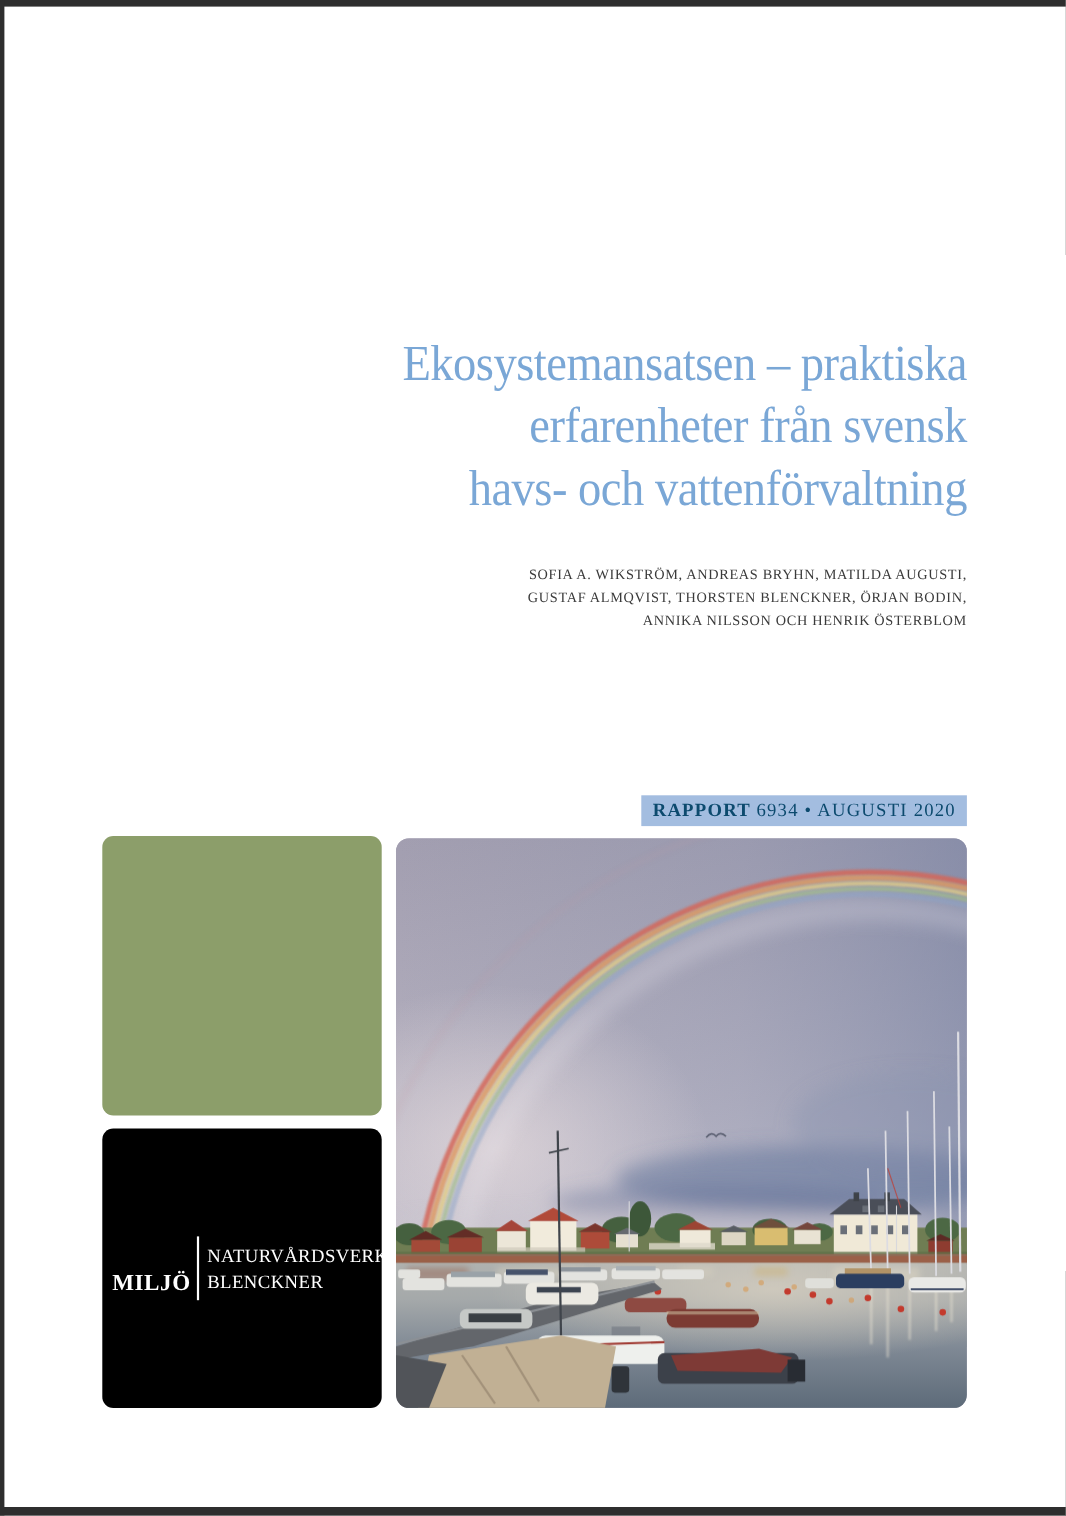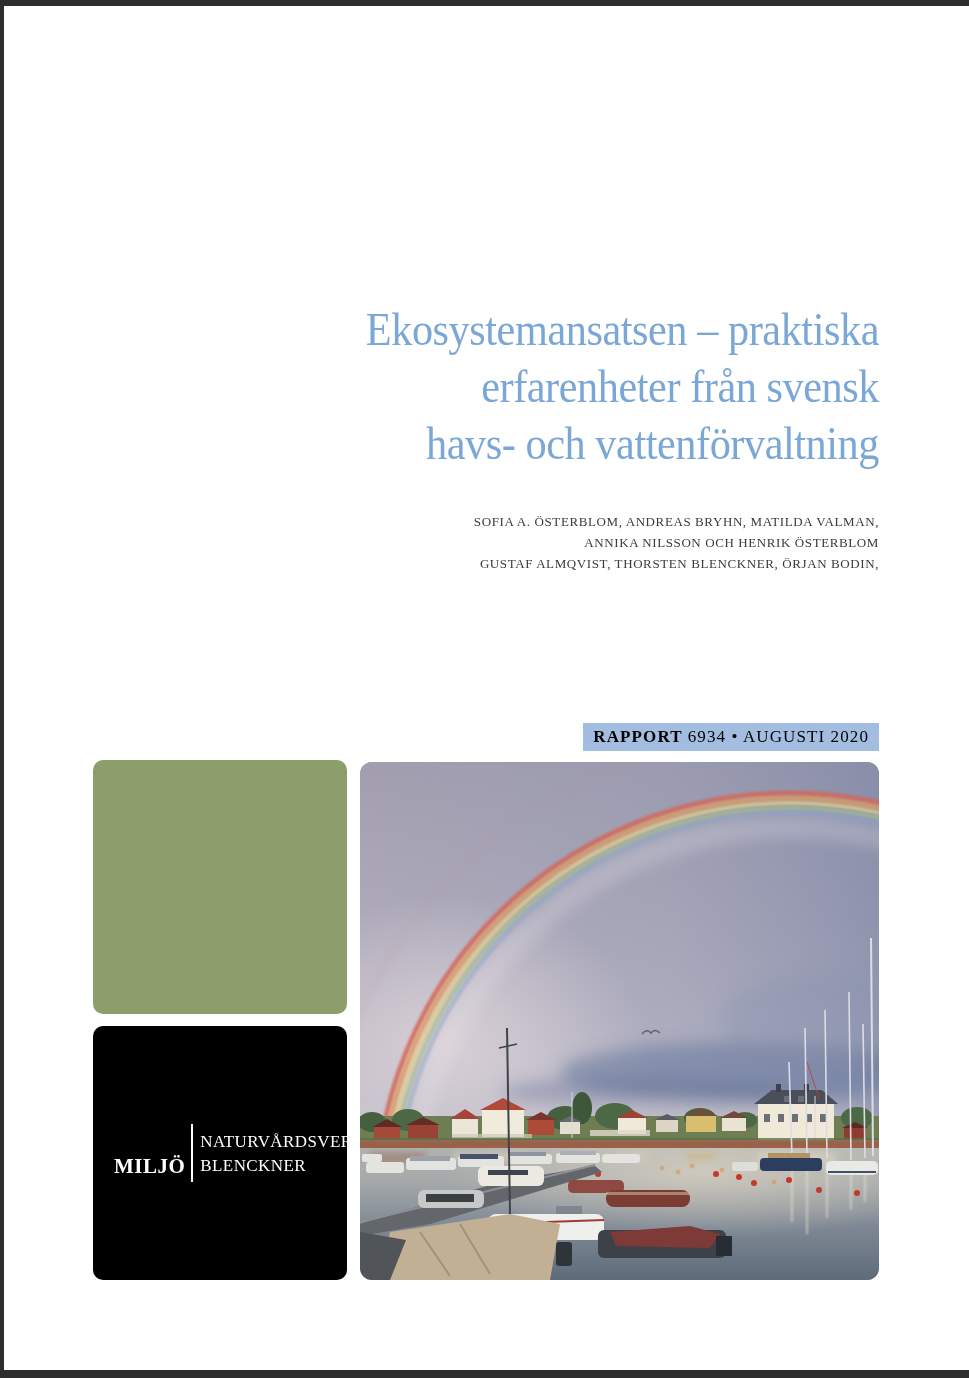--- a/index.html
+++ b/index.html
@@ -22,39 +22,39 @@
 
   .authors{
     position:absolute;right:90px;top:511px;width:600px;
     text-align:right;color:#3a3a3a;
     font-size:13px;line-height:21px;letter-spacing:0.6px;
   }
   .authors div{white-space:nowrap;}
 
   .banner{
     position:absolute;right:90px;top:723px;height:28px;
-    background:#a3bde0;color:#000000;
+    background:#a3bde0;color:#0c4a6e;
     font-size:17px;line-height:28px;letter-spacing:1.1px;
     padding:0 10px;white-space:nowrap;
   }
   .banner .b{font-weight:700;}
   .banner .r{font-weight:400;margin-left:0.3em;}
 
   .green-square{
     position:absolute;left:93px;top:760px;width:254px;height:254px;
     background:#8c9e6a;border-radius:10px;
   }
   .logo-box{
     position:absolute;left:93px;top:1026px;width:254px;height:254px;
     background:#000000;border-radius:10px;color:#ffffff;
   }
   .logo-row{
     position:absolute;left:9px;top:98px;display:flex;align-items:flex-end;
   }
-  .logo-brand{font-weight:700;font-size:21px;line-height:24px;letter-spacing:0.5px;margin-left:12px;}
+  .logo-brand{font-weight:700;font-size:21px;line-height:24px;letter-spacing:0.5px;}
   .logo-divider{
     width:2px;height:58px;background:#ffffff;margin:0 7px -4px 6px;
     align-self:flex-end;
   }
   .logo-col{display:flex;flex-direction:column;}
   .logo-col span{font-size:17px;line-height:24px;letter-spacing:0.4px;white-space:nowrap;}
 
   .photo{
     position:absolute;left:360px;top:762px;width:519px;height:518px;
     border-radius:12px;overflow:hidden;background:#aeaaba;
@@ -69,23 +69,23 @@
   <div class="edge edge-left"></div>
   <div class="edge edge-bottom"></div>
 
   <h1 class="title">
     <div>Ekosystemansatsen – praktiska</div>
     <div>erfarenheter från svensk</div>
     <div>havs- och vattenförvaltning</div>
   </h1>
 
   <div class="authors">
-    <div>SOFIA A. ÖSTERBLOM, ANDREAS BRYHN, MATILDA VALMAN,</div>
+    <div>SOFIA A. WIKSTRÖM, ANDREAS BRYHN, MATILDA AUGUSTI,</div>
+    <div>GUSTAF ALMQVIST, THORSTEN BLENCKNER, ÖRJAN BODIN,</div>
     <div>ANNIKA NILSSON OCH HENRIK ÖSTERBLOM</div>
-    <div>GUSTAF ALMQVIST, THORSTEN BLENCKNER, ÖRJAN BODIN,</div>
   </div>
 
   <div class="banner">
     <span class="b">RAPPORT</span><span class="r">6934 • AUGUSTI 2020</span>
   </div>
 
   <div class="green-square"></div>
 
   <div class="logo-box">
     <div class="logo-row">

